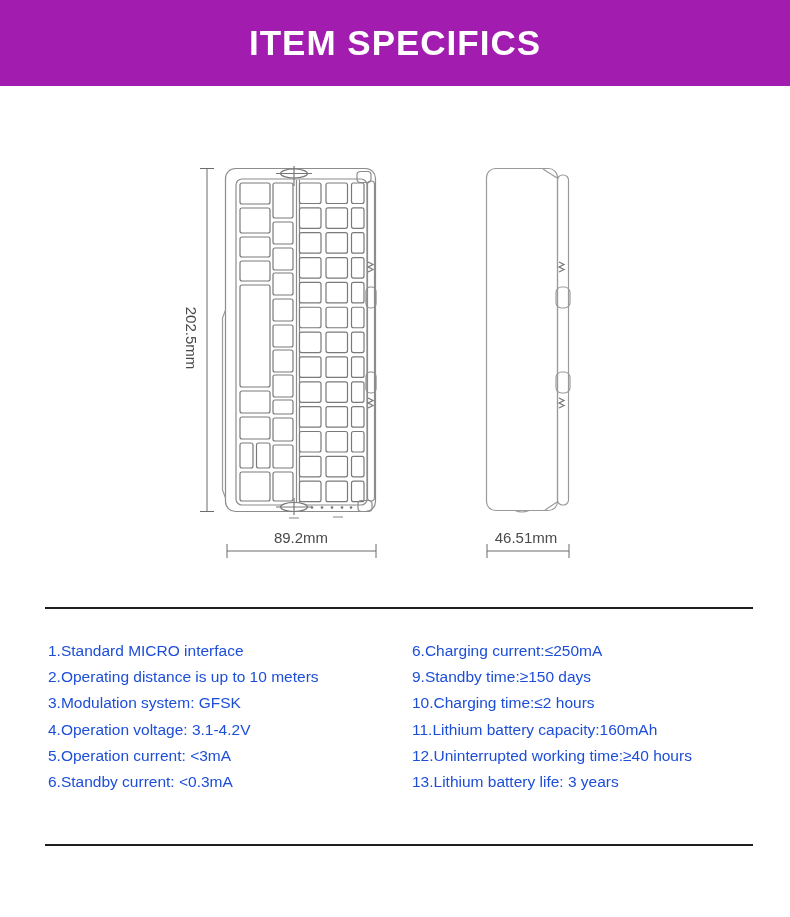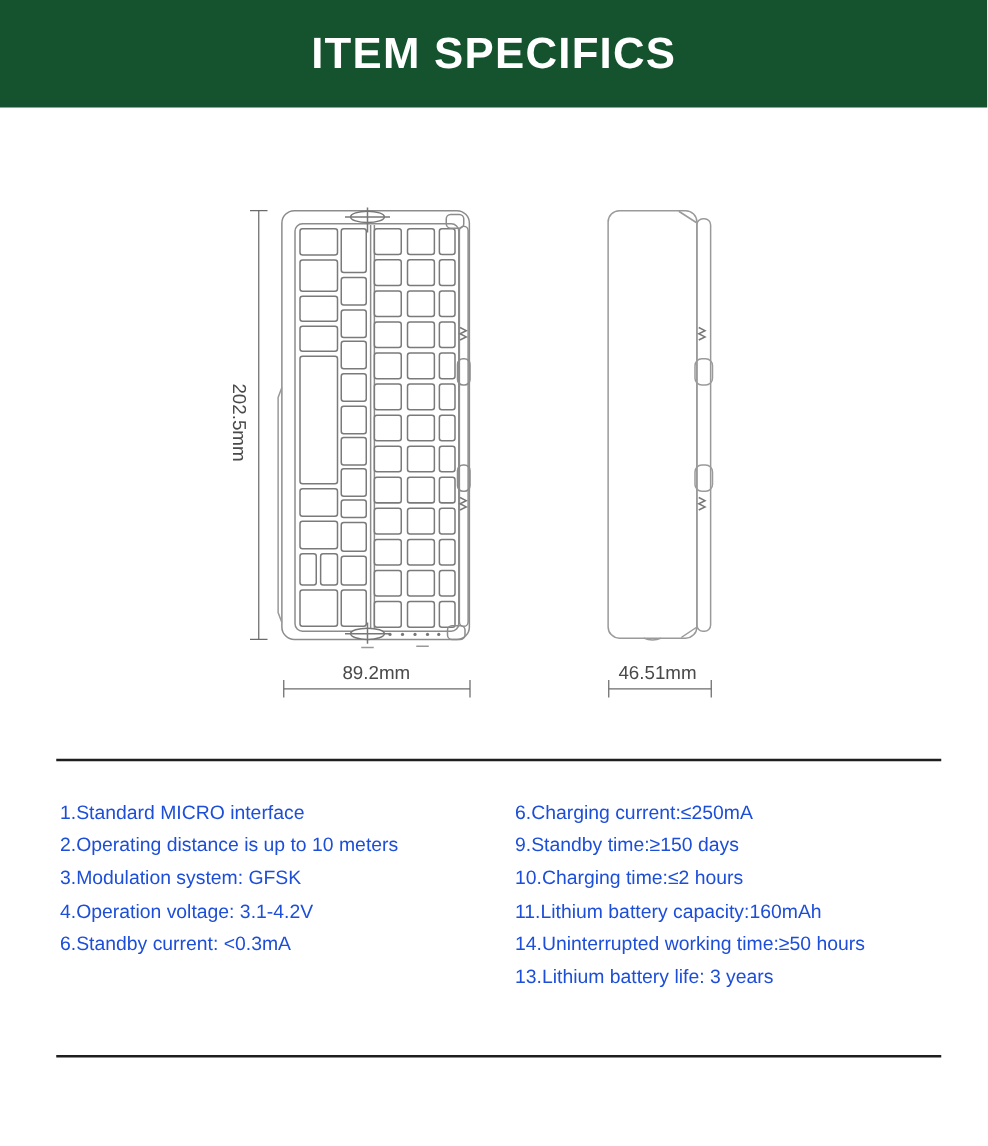--- a/index.html
+++ b/index.html
@@ -1,18 +1,18 @@
 <!DOCTYPE html>
 <html><head>
 <meta charset="utf-8">
 <style>
   html,body{margin:0;padding:0;background:#fff;}
   .page{position:relative;width:790px;height:917px;background:#ffffff;overflow:hidden;
         font-family:"Liberation Sans",sans-serif;}
-  .header{position:absolute;top:0;left:0;width:790px;height:86px;background:#14532d;
+  .header{position:absolute;top:0;left:0;width:790px;height:86px;background:#a21caf;
           display:flex;align-items:center;justify-content:center;}
   .header-title{color:#ffffff;font-size:35px;font-weight:bold;letter-spacing:1px;margin:0;}
   .drawing{position:absolute;top:0;left:0;}
   .divider{position:absolute;left:45px;width:708px;height:2px;background:#1e1e1e;}
   .divider.top{top:607px;}
   .divider.bottom{top:844px;}
   .spec-col{position:absolute;top:638px;}
   .spec-col.left{left:48px;}
   .spec-col.right{left:412px;}
   .spec-line{font-size:15.5px;line-height:26.2px;color:#1d4ed8;white-space:nowrap;}
@@ -171,27 +171,28 @@
     </g>
   </svg>
 
   <div class="divider top"></div>
 
   <div class="spec-col left">
     <div class="spec-line">1.Standard MICRO interface</div>
     <div class="spec-line">2.Operating distance is up to 10 meters</div>
     <div class="spec-line">3.Modulation system: GFSK</div>
     <div class="spec-line">4.Operation voltage: 3.1-4.2V</div>
+    <div class="spec-line">5.Operation current: &lt;3mA</div>
     <div class="spec-line">6.Standby current: &lt;0.3mA</div>
   </div>
 
   <div class="spec-col right">
     <div class="spec-line">6.Charging current:≤250mA</div>
     <div class="spec-line">9.Standby time:≥150 days</div>
     <div class="spec-line">10.Charging time:≤2 hours</div>
     <div class="spec-line">11.Lithium battery capacity:160mAh</div>
-    <div class="spec-line">14.Uninterrupted working time:≥50 hours</div>
+    <div class="spec-line">12.Uninterrupted working time:≥40 hours</div>
     <div class="spec-line">13.Lithium battery life: 3 years</div>
   </div>
 
   <div class="divider bottom"></div>
 
 </div>
 
 </body></html>

